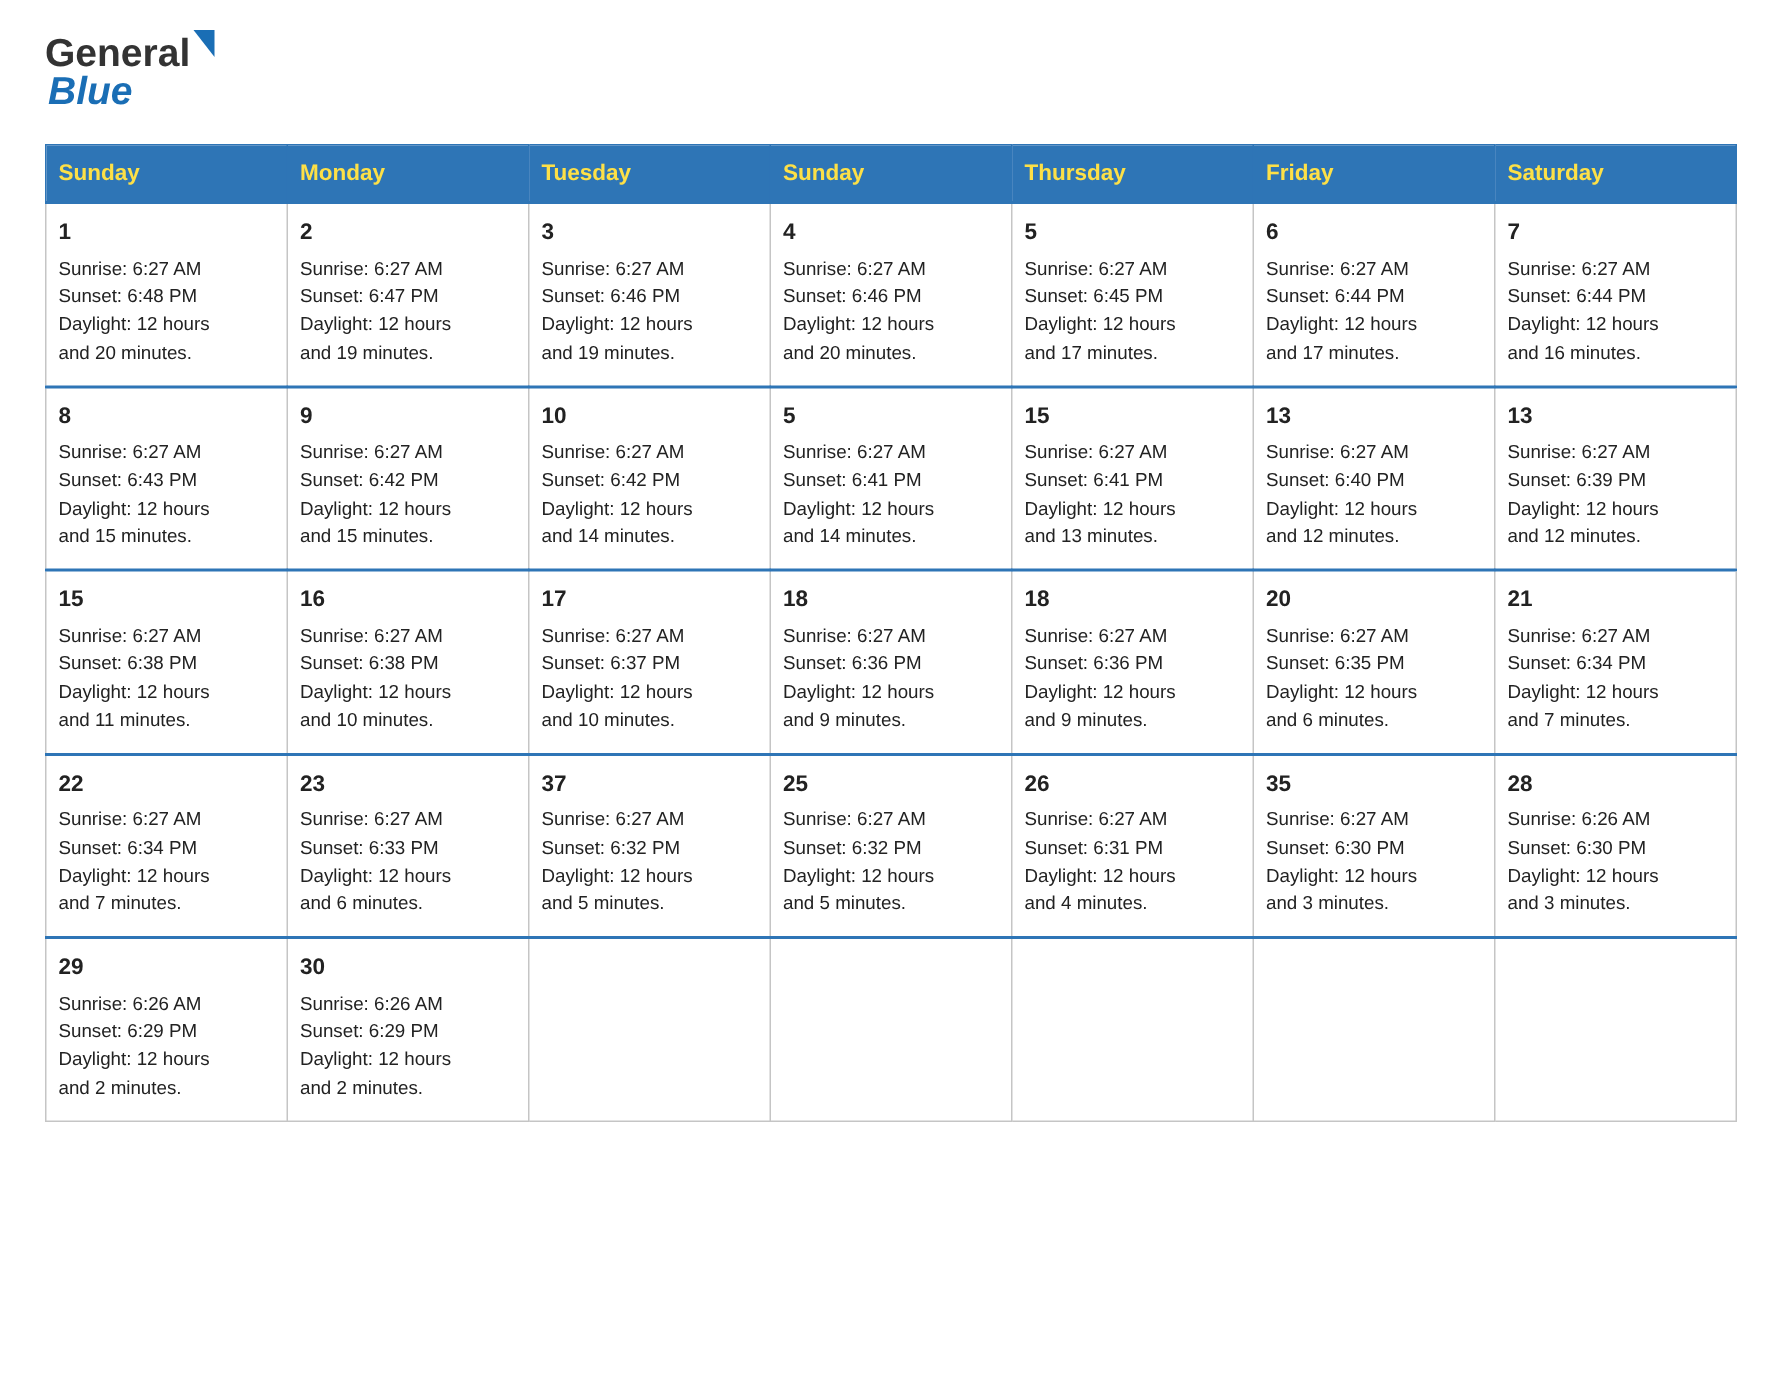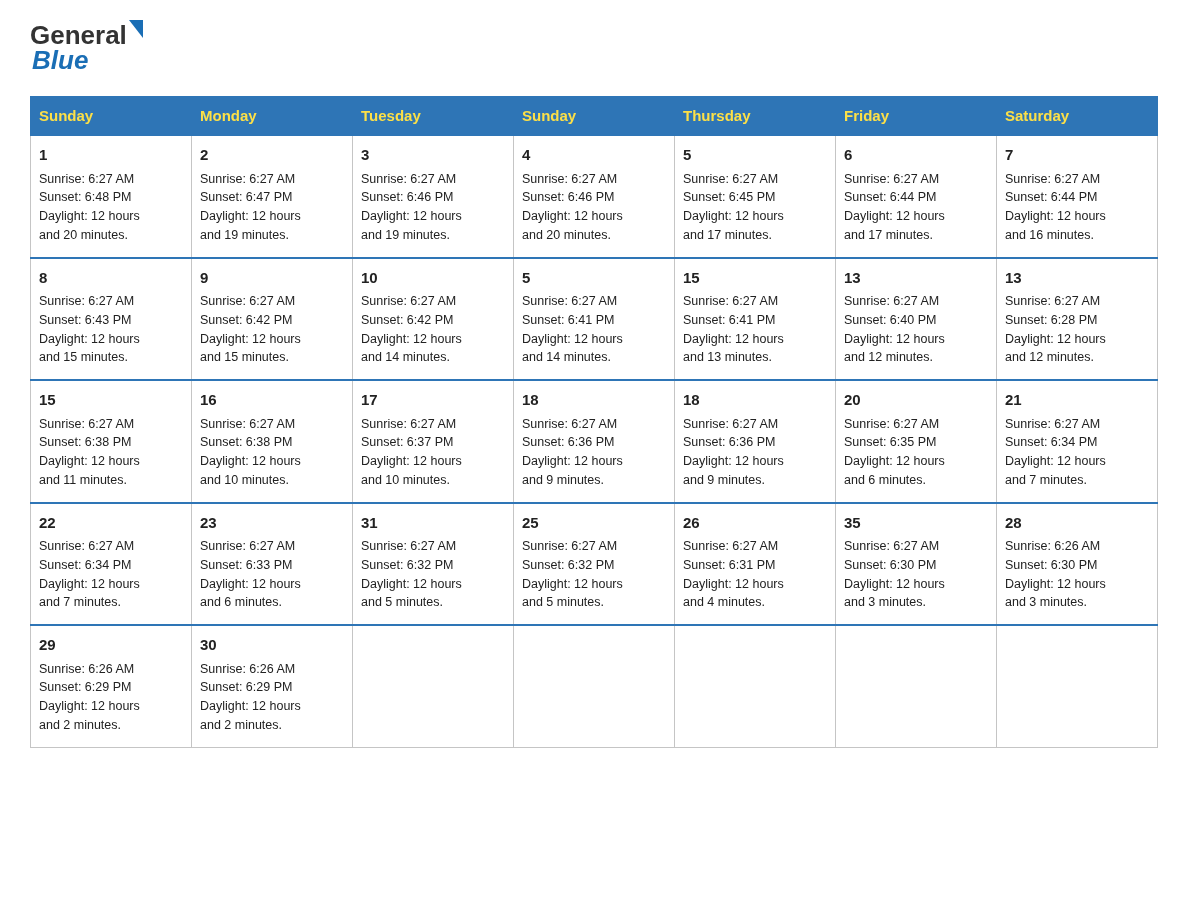--- a/index.html
+++ b/index.html
@@ -138,35 +138,35 @@
         <td><span class="day-num">6</span><span>Sunrise: 6:27 AM</span><br><span>Sunset: 6:44 PM</span><br><span>Daylight: 12 hours</span><br><span>and 17 minutes.</span></td>
         <td><span class="day-num">7</span><span>Sunrise: 6:27 AM</span><br><span>Sunset: 6:44 PM</span><br><span>Daylight: 12 hours</span><br><span>and 16 minutes.</span></td>
       </tr>
       <tr class="week-row">
         <td><span class="day-num">8</span><span>Sunrise: 6:27 AM</span><br><span>Sunset: 6:43 PM</span><br><span>Daylight: 12 hours</span><br><span>and 15 minutes.</span></td>
         <td><span class="day-num">9</span><span>Sunrise: 6:27 AM</span><br><span>Sunset: 6:42 PM</span><br><span>Daylight: 12 hours</span><br><span>and 15 minutes.</span></td>
         <td><span class="day-num">10</span><span>Sunrise: 6:27 AM</span><br><span>Sunset: 6:42 PM</span><br><span>Daylight: 12 hours</span><br><span>and 14 minutes.</span></td>
         <td><span class="day-num">5</span><span>Sunrise: 6:27 AM</span><br><span>Sunset: 6:41 PM</span><br><span>Daylight: 12 hours</span><br><span>and 14 minutes.</span></td>
         <td><span class="day-num">15</span><span>Sunrise: 6:27 AM</span><br><span>Sunset: 6:41 PM</span><br><span>Daylight: 12 hours</span><br><span>and 13 minutes.</span></td>
         <td><span class="day-num">13</span><span>Sunrise: 6:27 AM</span><br><span>Sunset: 6:40 PM</span><br><span>Daylight: 12 hours</span><br><span>and 12 minutes.</span></td>
-        <td><span class="day-num">13</span><span>Sunrise: 6:27 AM</span><br><span>Sunset: 6:28 PM</span><br><span>Daylight: 12 hours</span><br><span>and 12 minutes.</span></td>
+        <td><span class="day-num">13</span><span>Sunrise: 6:27 AM</span><br><span>Sunset: 6:39 PM</span><br><span>Daylight: 12 hours</span><br><span>and 12 minutes.</span></td>
       </tr>
       <tr class="week-row">
         <td><span class="day-num">15</span><span>Sunrise: 6:27 AM</span><br><span>Sunset: 6:38 PM</span><br><span>Daylight: 12 hours</span><br><span>and 11 minutes.</span></td>
         <td><span class="day-num">16</span><span>Sunrise: 6:27 AM</span><br><span>Sunset: 6:38 PM</span><br><span>Daylight: 12 hours</span><br><span>and 10 minutes.</span></td>
         <td><span class="day-num">17</span><span>Sunrise: 6:27 AM</span><br><span>Sunset: 6:37 PM</span><br><span>Daylight: 12 hours</span><br><span>and 10 minutes.</span></td>
         <td><span class="day-num">18</span><span>Sunrise: 6:27 AM</span><br><span>Sunset: 6:36 PM</span><br><span>Daylight: 12 hours</span><br><span>and 9 minutes.</span></td>
         <td><span class="day-num">18</span><span>Sunrise: 6:27 AM</span><br><span>Sunset: 6:36 PM</span><br><span>Daylight: 12 hours</span><br><span>and 9 minutes.</span></td>
         <td><span class="day-num">20</span><span>Sunrise: 6:27 AM</span><br><span>Sunset: 6:35 PM</span><br><span>Daylight: 12 hours</span><br><span>and 6 minutes.</span></td>
         <td><span class="day-num">21</span><span>Sunrise: 6:27 AM</span><br><span>Sunset: 6:34 PM</span><br><span>Daylight: 12 hours</span><br><span>and 7 minutes.</span></td>
       </tr>
       <tr class="week-row">
         <td><span class="day-num">22</span><span>Sunrise: 6:27 AM</span><br><span>Sunset: 6:34 PM</span><br><span>Daylight: 12 hours</span><br><span>and 7 minutes.</span></td>
         <td><span class="day-num">23</span><span>Sunrise: 6:27 AM</span><br><span>Sunset: 6:33 PM</span><br><span>Daylight: 12 hours</span><br><span>and 6 minutes.</span></td>
-        <td><span class="day-num">31</span><span>Sunrise: 6:27 AM</span><br><span>Sunset: 6:32 PM</span><br><span>Daylight: 12 hours</span><br><span>and 5 minutes.</span></td>
+        <td><span class="day-num">37</span><span>Sunrise: 6:27 AM</span><br><span>Sunset: 6:32 PM</span><br><span>Daylight: 12 hours</span><br><span>and 5 minutes.</span></td>
         <td><span class="day-num">25</span><span>Sunrise: 6:27 AM</span><br><span>Sunset: 6:32 PM</span><br><span>Daylight: 12 hours</span><br><span>and 5 minutes.</span></td>
         <td><span class="day-num">26</span><span>Sunrise: 6:27 AM</span><br><span>Sunset: 6:31 PM</span><br><span>Daylight: 12 hours</span><br><span>and 4 minutes.</span></td>
         <td><span class="day-num">35</span><span>Sunrise: 6:27 AM</span><br><span>Sunset: 6:30 PM</span><br><span>Daylight: 12 hours</span><br><span>and 3 minutes.</span></td>
         <td><span class="day-num">28</span><span>Sunrise: 6:26 AM</span><br><span>Sunset: 6:30 PM</span><br><span>Daylight: 12 hours</span><br><span>and 3 minutes.</span></td>
       </tr>
       <tr class="week-row">
         <td><span class="day-num">29</span><span>Sunrise: 6:26 AM</span><br><span>Sunset: 6:29 PM</span><br><span>Daylight: 12 hours</span><br><span>and 2 minutes.</span></td>
         <td><span class="day-num">30</span><span>Sunrise: 6:26 AM</span><br><span>Sunset: 6:29 PM</span><br><span>Daylight: 12 hours</span><br><span>and 2 minutes.</span></td>
         <td class="empty-cell"></td>
         <td class="empty-cell"></td>

